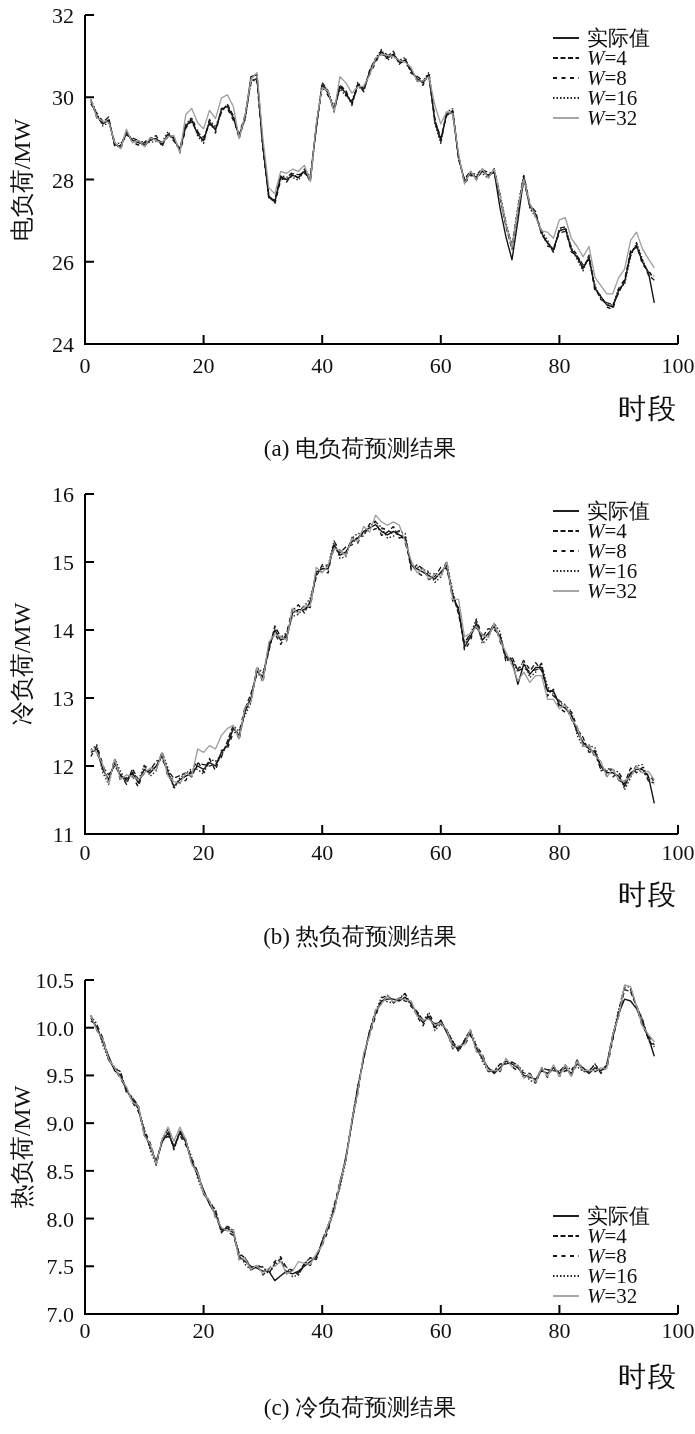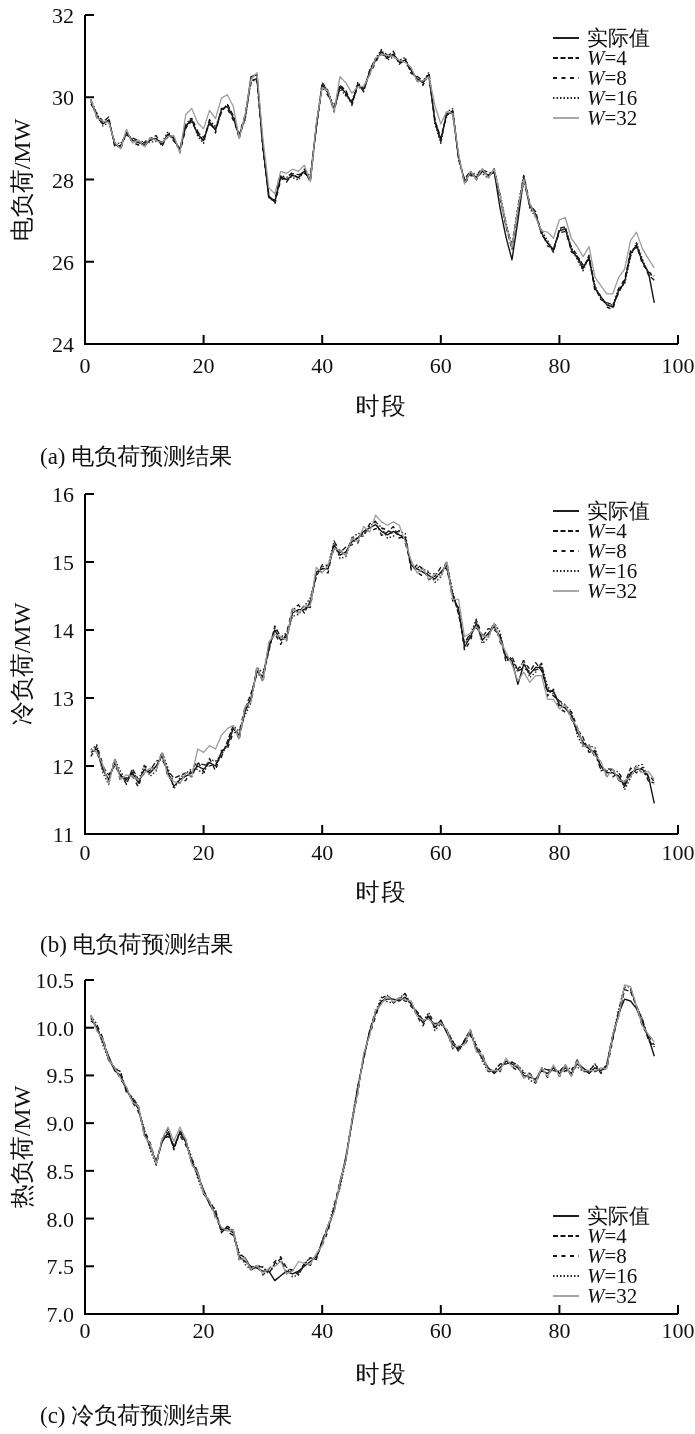--- a/index.html
+++ b/index.html
@@ -1,23 +1,23 @@
 <!DOCTYPE html>
 <html><head>
 <meta charset="utf-8">
 <style>
   html,body{margin:0;padding:0;background:#fff;}
   .page{position:relative;width:695px;height:1434px;background:#ffffff;overflow:hidden;
         font-family:"Liberation Serif",serif;color:#111;}
   svg.plot{position:absolute;left:0;}
   svg text{font-family:"Liberation Serif",serif;font-size:22px;fill:#111;}
   svg text.legend{font-size:21px;}
-  .xlabel{position:absolute;left:85px;width:593px;text-align:center;font-size:24px;
+  .xlabel{position:absolute;left:85px;width:593px;text-align:right;font-size:28px;
           letter-spacing:2px;color:#111;}
-  .caption{position:absolute;left:40px;width:640px;font-size:23px;color:#111;margin-top:8px;}
+  .caption{position:absolute;left:40px;width:640px;text-align:center;font-size:23px;color:#111;}
   .ylabel{position:absolute;left:-138px;width:320px;height:30px;line-height:30px;text-align:center;
           font-size:24px;transform:rotate(-90deg);color:#111;}
 </style>
 </head>
 <body>
 
 <div class="page">
 
   <div class="ylabel" style="top:165px">电负荷/MW</div>
   <svg class="plot" style="top:0" width="695" height="390">
@@ -100,21 +100,21 @@
       <line x1="553" y1="53" x2="579" y2="53" stroke="#141414" stroke-width="1.8" stroke-dasharray="5 2.5"></line>
       <text x="587" y="60" class="legend"><tspan font-style="italic">W</tspan><tspan>=4</tspan></text>
       <line x1="553" y1="73" x2="579" y2="73" stroke="#141414" stroke-width="1.9" stroke-dasharray="4 4.5"></line>
       <text x="587" y="80" class="legend"><tspan font-style="italic">W</tspan><tspan>=8</tspan></text>
       <line x1="553" y1="93" x2="579" y2="93" stroke="#222222" stroke-width="1.9" stroke-dasharray="1.5 2"></line>
       <text x="587" y="100" class="legend"><tspan font-style="italic">W</tspan><tspan>=16</tspan></text>
       <line x1="553" y1="113" x2="579" y2="113" stroke="#9c9c9c" stroke-width="1.8" stroke-dasharray="none"></line>
       <text x="587" y="120" class="legend"><tspan font-style="italic">W</tspan><tspan>=32</tspan></text>
     </svg>
   <div class="xlabel" style="top:876px">时段</div>
-  <div class="caption" style="top:921px">(b) 电负荷预测结果</div>
+  <div class="caption" style="top:921px">(b) 热负荷预测结果</div>
 
   <div class="ylabel" style="top:1132px">热负荷/MW</div>
   <svg class="plot" style="top:958px" width="695" height="400">
       <path d="M85 22 L85 356 L678 356" fill="none" stroke="#000" stroke-width="2"></path>
       <line x1="85" y1="356" x2="85" y2="347" stroke="#000" stroke-width="2"></line>
       <text x="85" y="380" text-anchor="middle">0</text>
       <line x1="203.60000000000002" y1="356" x2="203.60000000000002" y2="347" stroke="#000" stroke-width="2"></line>
       <text x="203.60000000000002" y="380" text-anchor="middle">20</text>
       <line x1="322.20000000000005" y1="356" x2="322.20000000000005" y2="347" stroke="#000" stroke-width="2"></line>
       <text x="322.20000000000005" y="380" text-anchor="middle">40</text>

